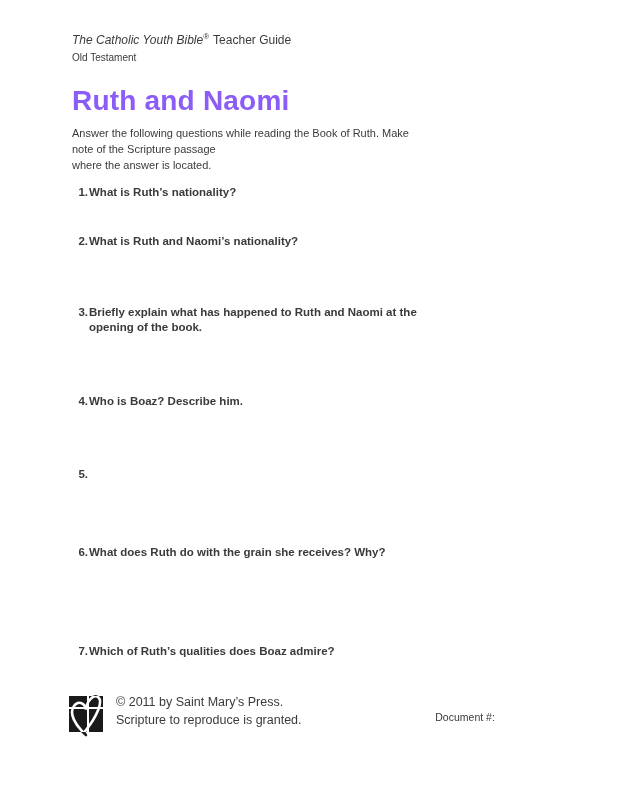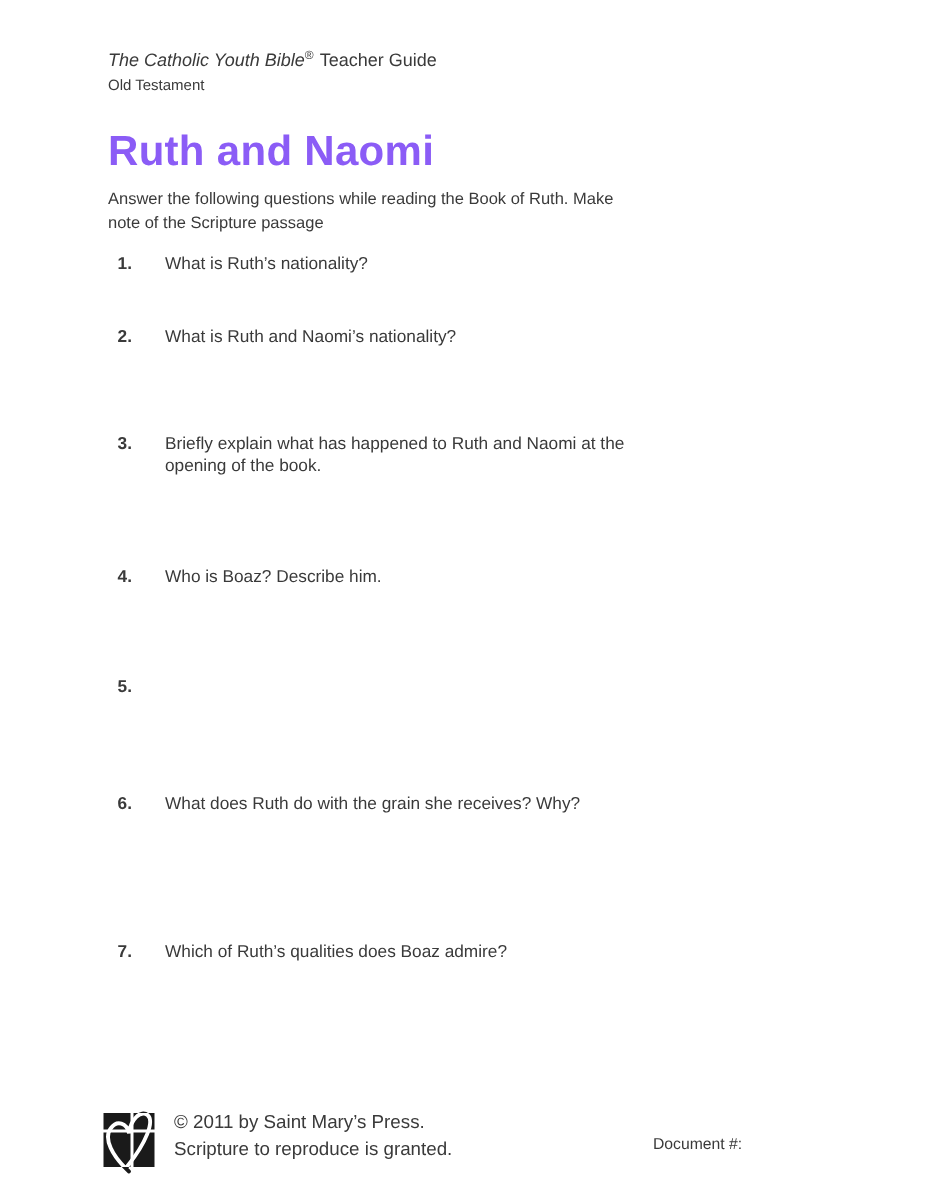--- a/index.html
+++ b/index.html
@@ -66,35 +66,36 @@
     color: #3a3a3a;
   }
   .q-num {
     font-weight: 700;
     width: 14px;
     flex: 0 0 14px;
     text-align: right;
     margin-left: 2px;
   }
   .q-text {
-    margin-left: 22px;
+    margin-left: 1px;
+    font-weight: bold;
   }
   
   .q-item:nth-child(1) { margin-bottom: 34px; }
   .q-item:nth-child(2) { margin-bottom: 56px; }
   .q-item:nth-child(3) { margin-bottom: 59px; }
   .q-item:nth-child(4) { margin-bottom: 58px; }
   .q-item:nth-child(5) { margin-bottom: 63px; }
   .q-item:nth-child(6) { margin-bottom: 84px; }
   .q-item:nth-child(7) { margin-bottom: 0; }
 
   .footer {
     position: absolute;
     left: 0;
-    top: 736px;
+    top: 690px;
     width: 618px;
     height: 50px;
   }
   .logo {
     position: absolute;
     left: 66px;
     top: 1px;
   }
   .copyright {
     position: absolute;
@@ -120,20 +121,21 @@
 
     <div class="header-line1">
       <span class="series">The Catholic Youth Bible</span><sup>®</sup><span class="guide">Teacher Guide</span>
     </div>
     <div class="header-line2">Old Testament</div>
 
     <h1 class="doc-title">Ruth and Naomi</h1>
 
     <div class="instructions">
       <div>Answer the following questions while reading the Book of Ruth. Make note of the Scripture passage</div>
+      <div>where the answer is located.</div>
     </div>
 
     <div class="questions">
       <div class="q-item">
         <span class="q-num">1.</span>
         <span class="q-text">What is Ruth’s nationality?</span>
       </div>
       <div class="q-item">
         <span class="q-num">2.</span>
         <span class="q-text">What is Ruth and Naomi’s nationality?</span>

